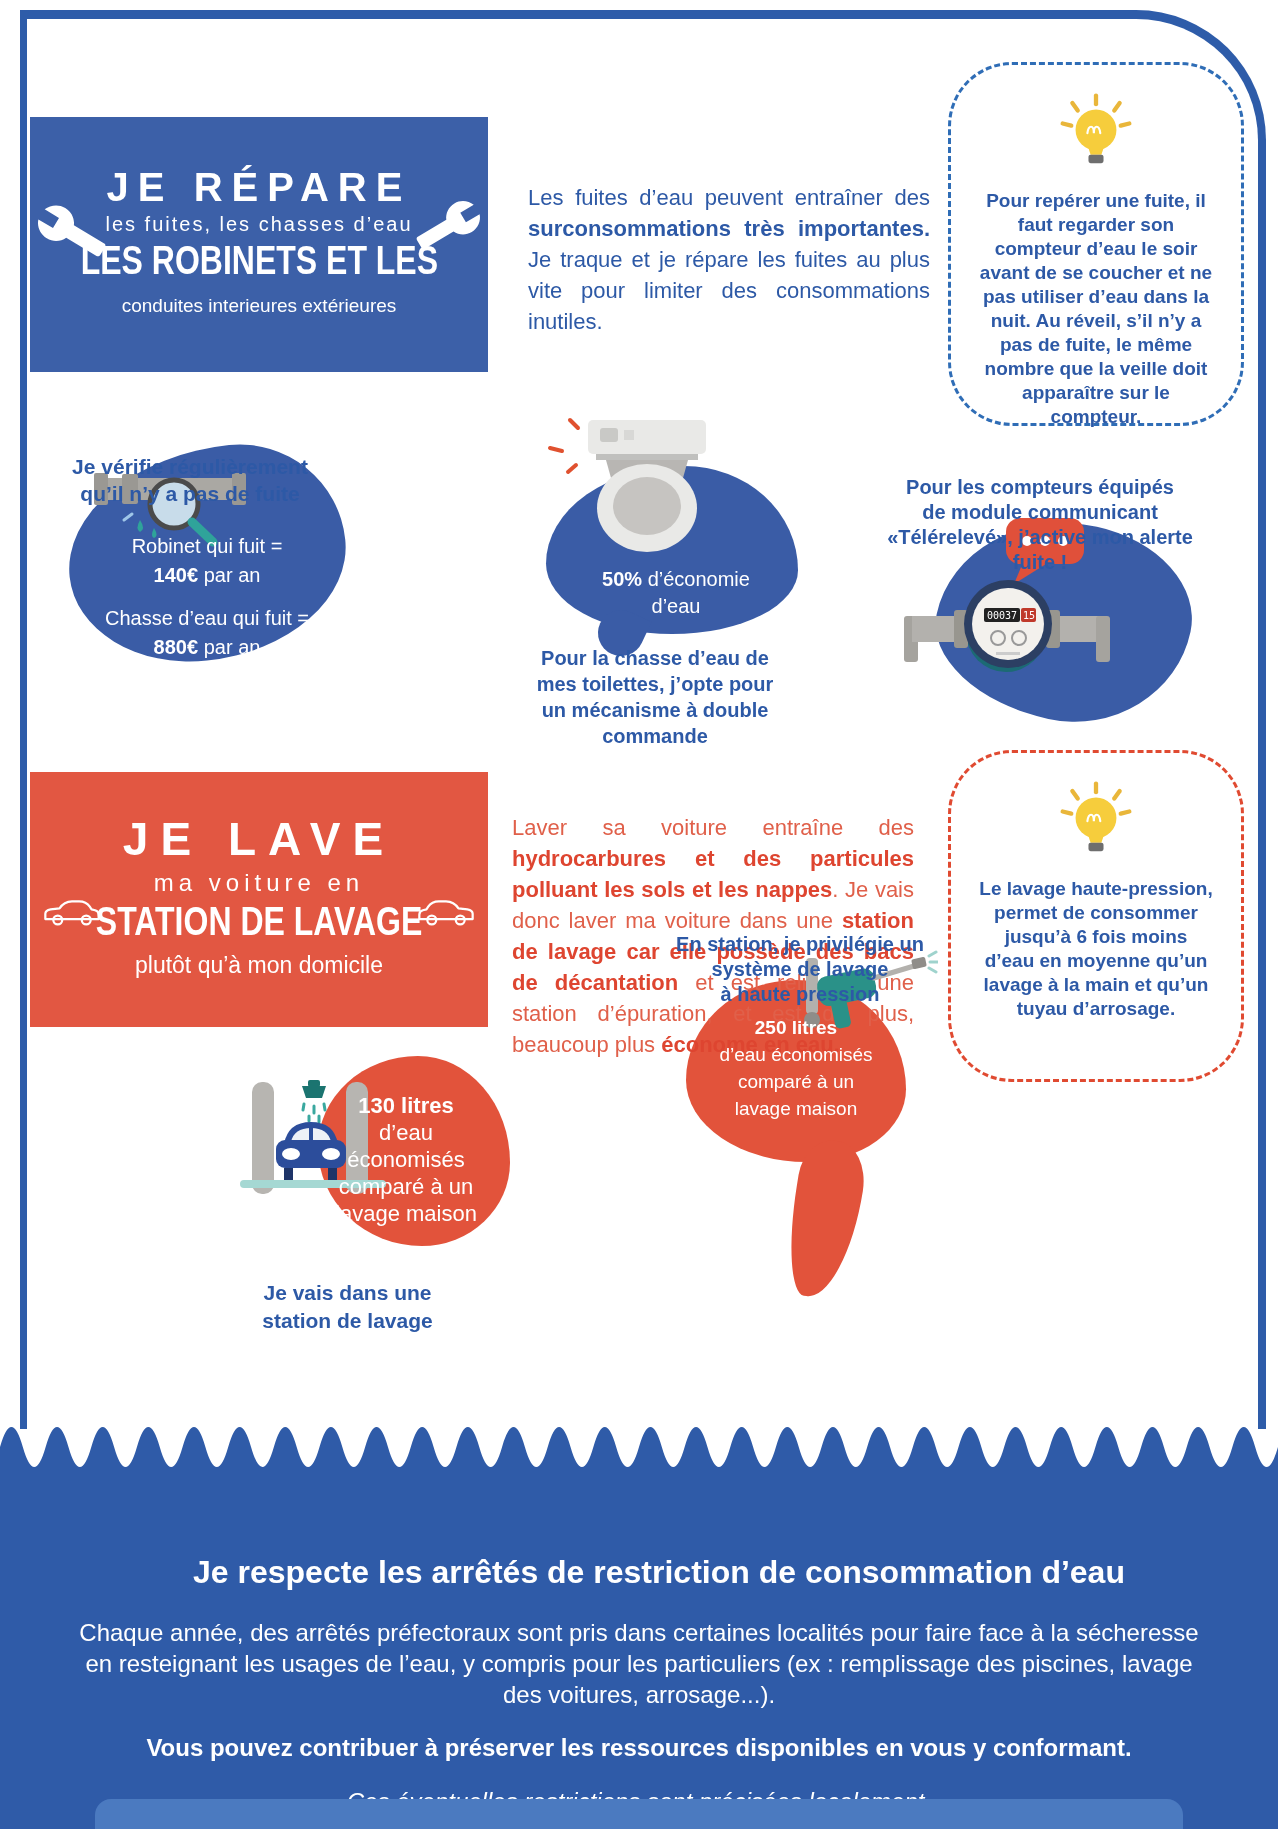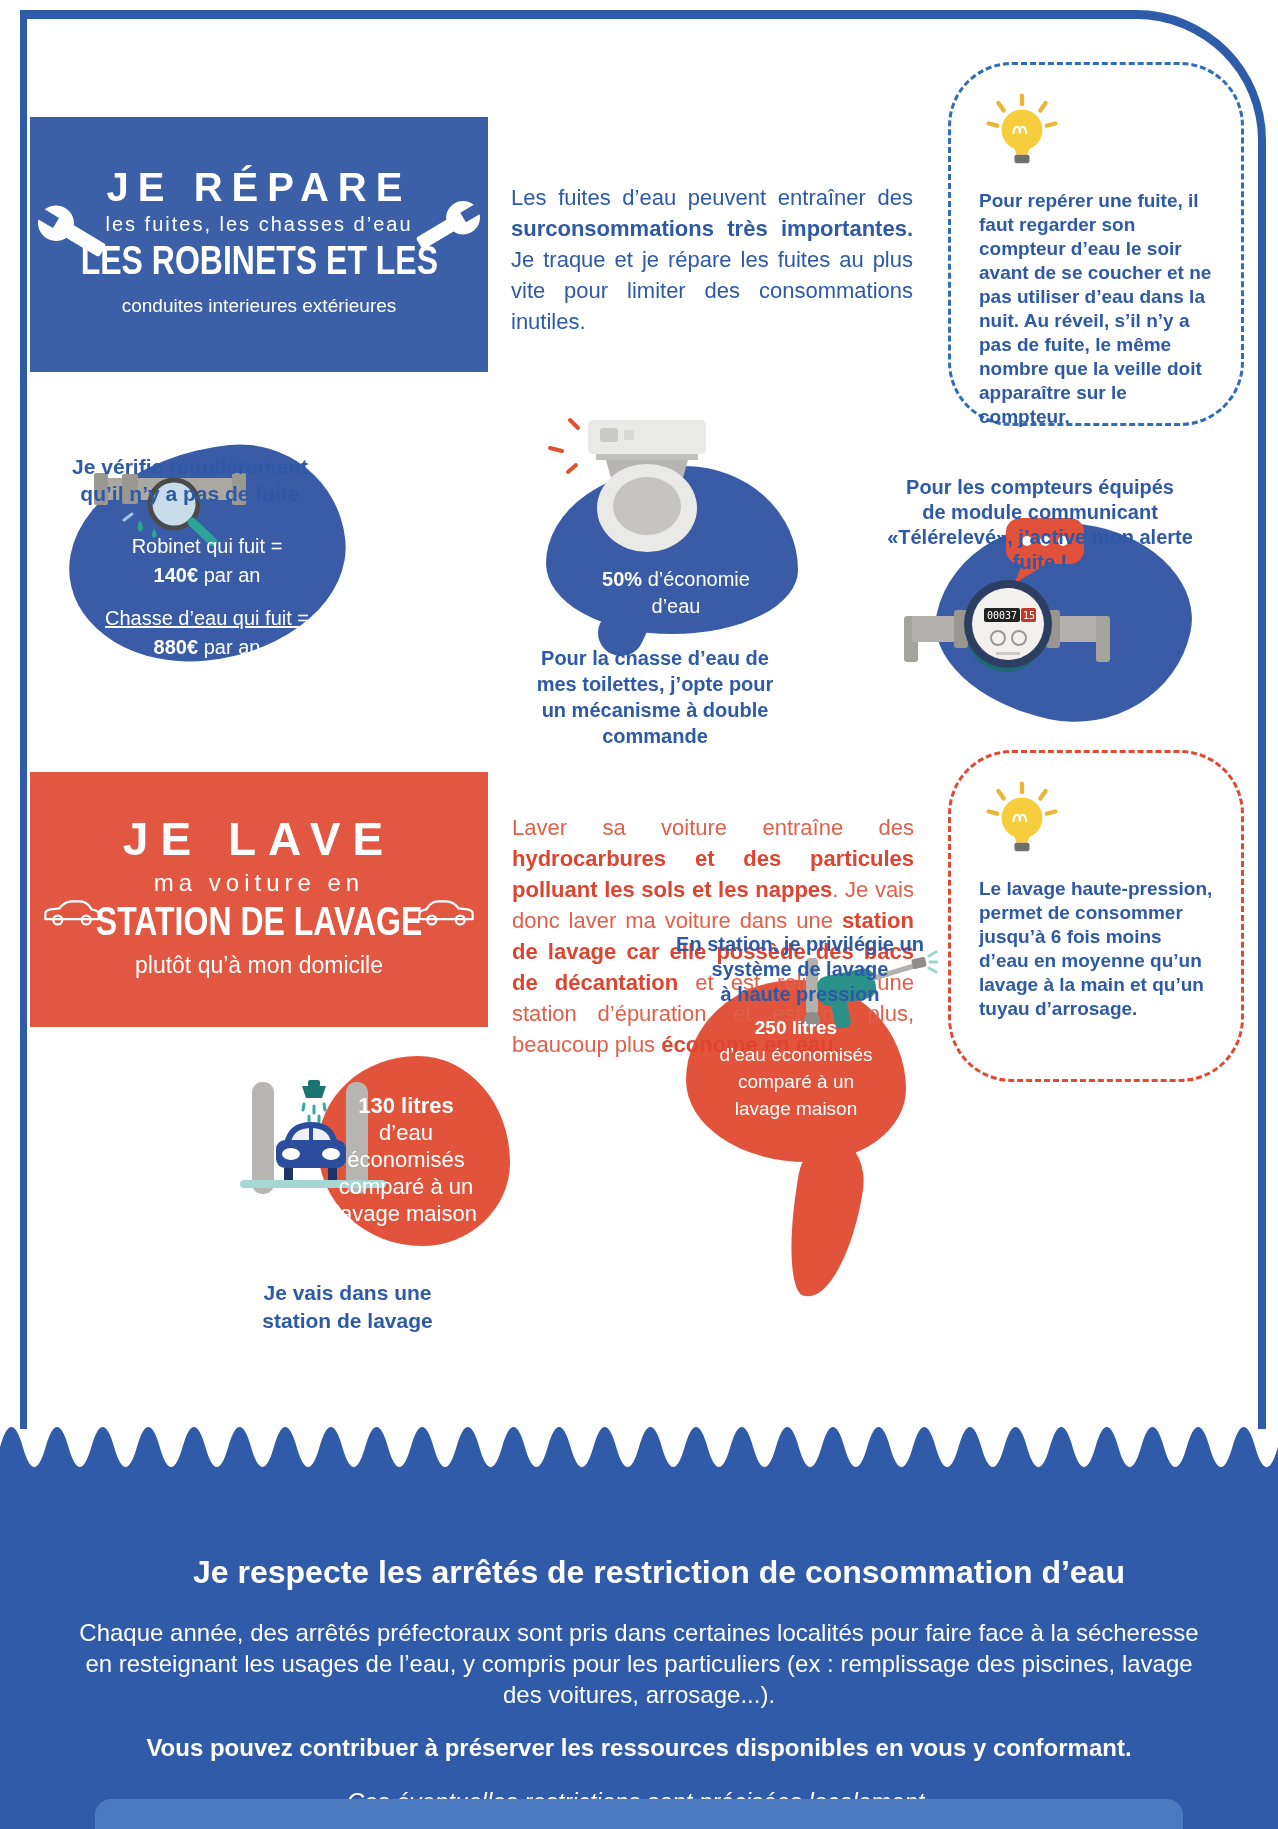--- a/index.html
+++ b/index.html
@@ -21,21 +21,21 @@
   .hb1.lave{font-size:46px;letter-spacing:12px;margin-top:40px;}
   .hb2.lave{font-size:24px;letter-spacing:5px;}
   .side-icon{position:absolute;z-index:3;}
   
   .para{position:absolute;font-size:22px;line-height:31px;text-align:justify;z-index:2;}
   .para.blue-t{color:#2d59a6;}
   .para.red-t{color:#e0604a;}
   .para b{font-weight:700;}
   .para.red-t b{color:#de4530;}
   
-  .tip{position:absolute;border-radius:64px;text-align:left;padding:26px 28px 0 28px;box-sizing:border-box;z-index:2;}
+  .tip{position:absolute;border-radius:64px;text-align:center;padding:26px 28px 0 28px;box-sizing:border-box;z-index:2;}
   .tip-blue{border:3px dashed #2f6db6;}
   .tip-red{border:3px dashed #e04a31;}
   .tip-text{font-size:19px;line-height:24px;font-weight:700;color:#2d59a6;margin-top:14px;}
   
   .cap{position:absolute;text-align:center;color:#2d59a6;font-weight:700;z-index:4;margin-top:29px;}
   .cap .ln{display:block;}
   
   .blob{position:absolute;z-index:1;}
   .blob-blue{background:#3a5ca6;}
   .blob-red{background:#e2533b;}
@@ -74,21 +74,21 @@
     </svg>
     <svg class="side-icon" style="right:8px;top:78px;transform:scaleX(-1) rotate(-14deg);" width="62" height="62" viewBox="0 0 24 24">
       <path fill="#ffffff" d="M22.7 19l-9.1-9.1c.9-2.3.4-5-1.5-6.9-2-2-5-2.4-7.4-1.3L9 6 6 9 1.6 4.7C.4 7.1.9 10.1 2.9 12.1c1.9 1.9 4.6 2.4 6.9 1.5l9.1 9.1c.4.4 1 .4 1.4 0l2.3-2.3c.5-.4.5-1.1.1-1.4z"></path>
     </svg>
     <div class="hb1">JE RÉPARE</div>
     <div class="hb2">les fuites, les chasses d’eau</div>
     <div class="hb3"><span>LES ROBINETS ET LES</span></div>
     <div class="hb4">conduites interieures extérieures</div>
   </div>
 
-  <p class="para blue-t" style="left:511px;top:160px;width:402px;">
+  <p class="para blue-t" style="left:528px;top:160px;width:402px;">
     <span>Les fuites d’eau peuvent entraîner des </span><b>surconsommations très importantes.</b><span> Je traque et je répare les fuites au plus vite pour limiter des consommations inutiles.</span>
   </p>
 
   <div class="tip tip-blue" style="left:948px;top:62px;width:296px;height:364px;">
     <svg width="86" height="80" viewBox="0 0 80 74">
       <g stroke="#e9b63a" stroke-width="4" stroke-linecap="round">
         <line x1="40" y1="4" x2="40" y2="12"></line>
         <line x1="18" y1="11" x2="23" y2="18"></line>
         <line x1="62" y1="11" x2="57" y2="18"></line>
         <line x1="9" y1="30" x2="17" y2="32"></line>
@@ -114,21 +114,21 @@
     <rect x="30" y="12" width="16" height="30" rx="2" fill="#9a9893"></rect>
     <path d="M48 58 q-5 9 0 12 q6 -3 0 -12 Z" fill="#2fa39a"></path>
     <path d="M62 66 q-4 8 0 10 q5 -2 0 -10 Z" fill="#2fa39a"></path>
     <line x1="40" y1="52" x2="32" y2="58" stroke="#9fc6e8" stroke-width="3" stroke-linecap="round"></line>
     <circle cx="82" cy="42" r="24" fill="#c8dcea" stroke="#4b4b4b" stroke-width="5"></circle>
     <line x1="100" y1="60" x2="121" y2="80" stroke="#2fa39a" stroke-width="9" stroke-linecap="round"></line>
   </svg>
   <div class="stat" style="left:80px;top:532px;width:254px;font-size:20px;line-height:29px;">
     <span class="ln">Robinet qui fuit =</span>
     <span class="ln"><b>140€</b><span> par an</span></span>
-    <span class="ln" style="margin-top:14px;text-decoration:underline;">Chasse d’eau qui fuit =</span>
+    <span class="ln" style="margin-top:14px;">Chasse d’eau qui fuit =</span>
     <span class="ln"><b>880€</b><span> par an</span></span>
   </div>
 
   <div class="blob blob-blue b-toilet" style="left:546px;top:466px;width:252px;height:168px;"></div>
   <svg class="icon" style="left:540px;top:412px;" width="190" height="150" viewBox="0 0 190 150">
     <g stroke="#e0512f" stroke-width="4" stroke-linecap="round">
       <line x1="30" y1="8" x2="38" y2="16"></line>
       <line x1="10" y1="36" x2="22" y2="39"></line>
       <line x1="28" y1="60" x2="36" y2="53"></line>
     </g>

